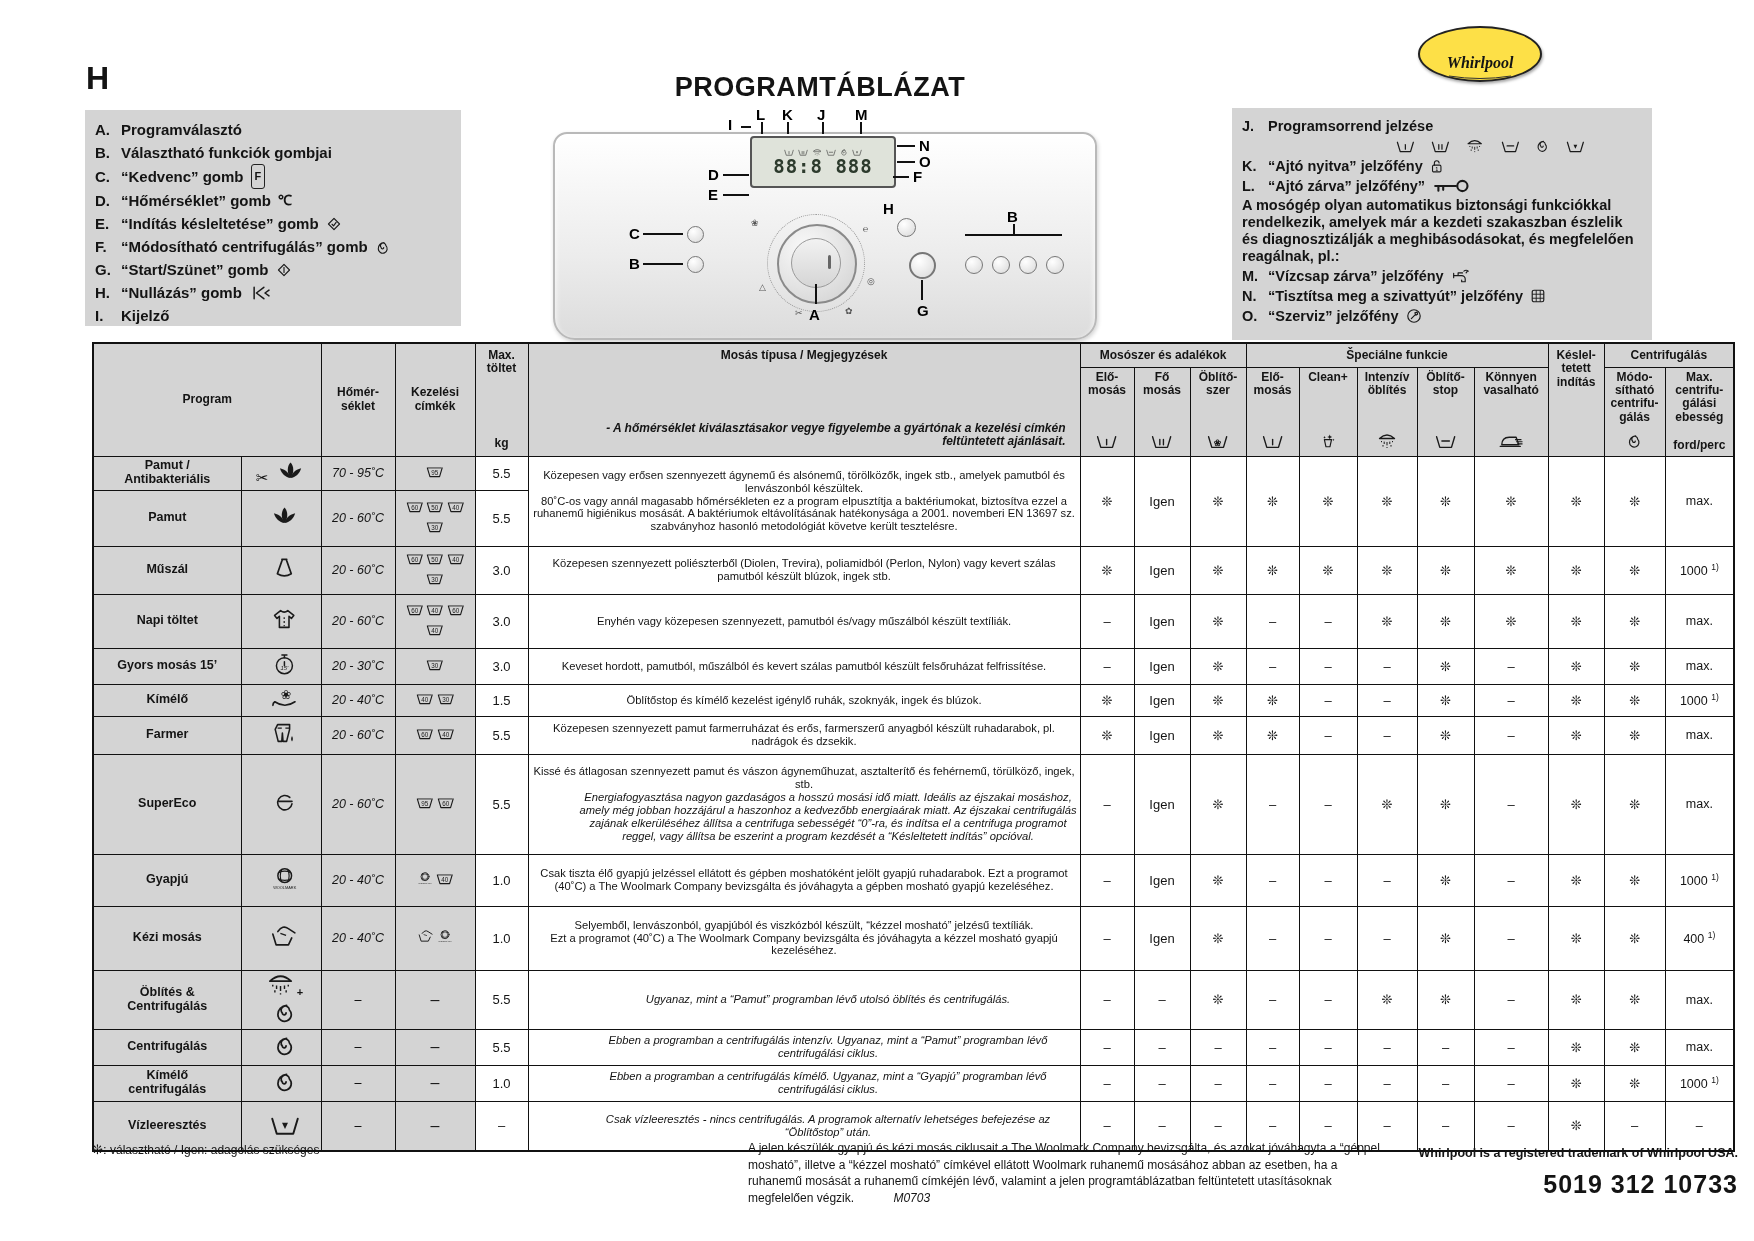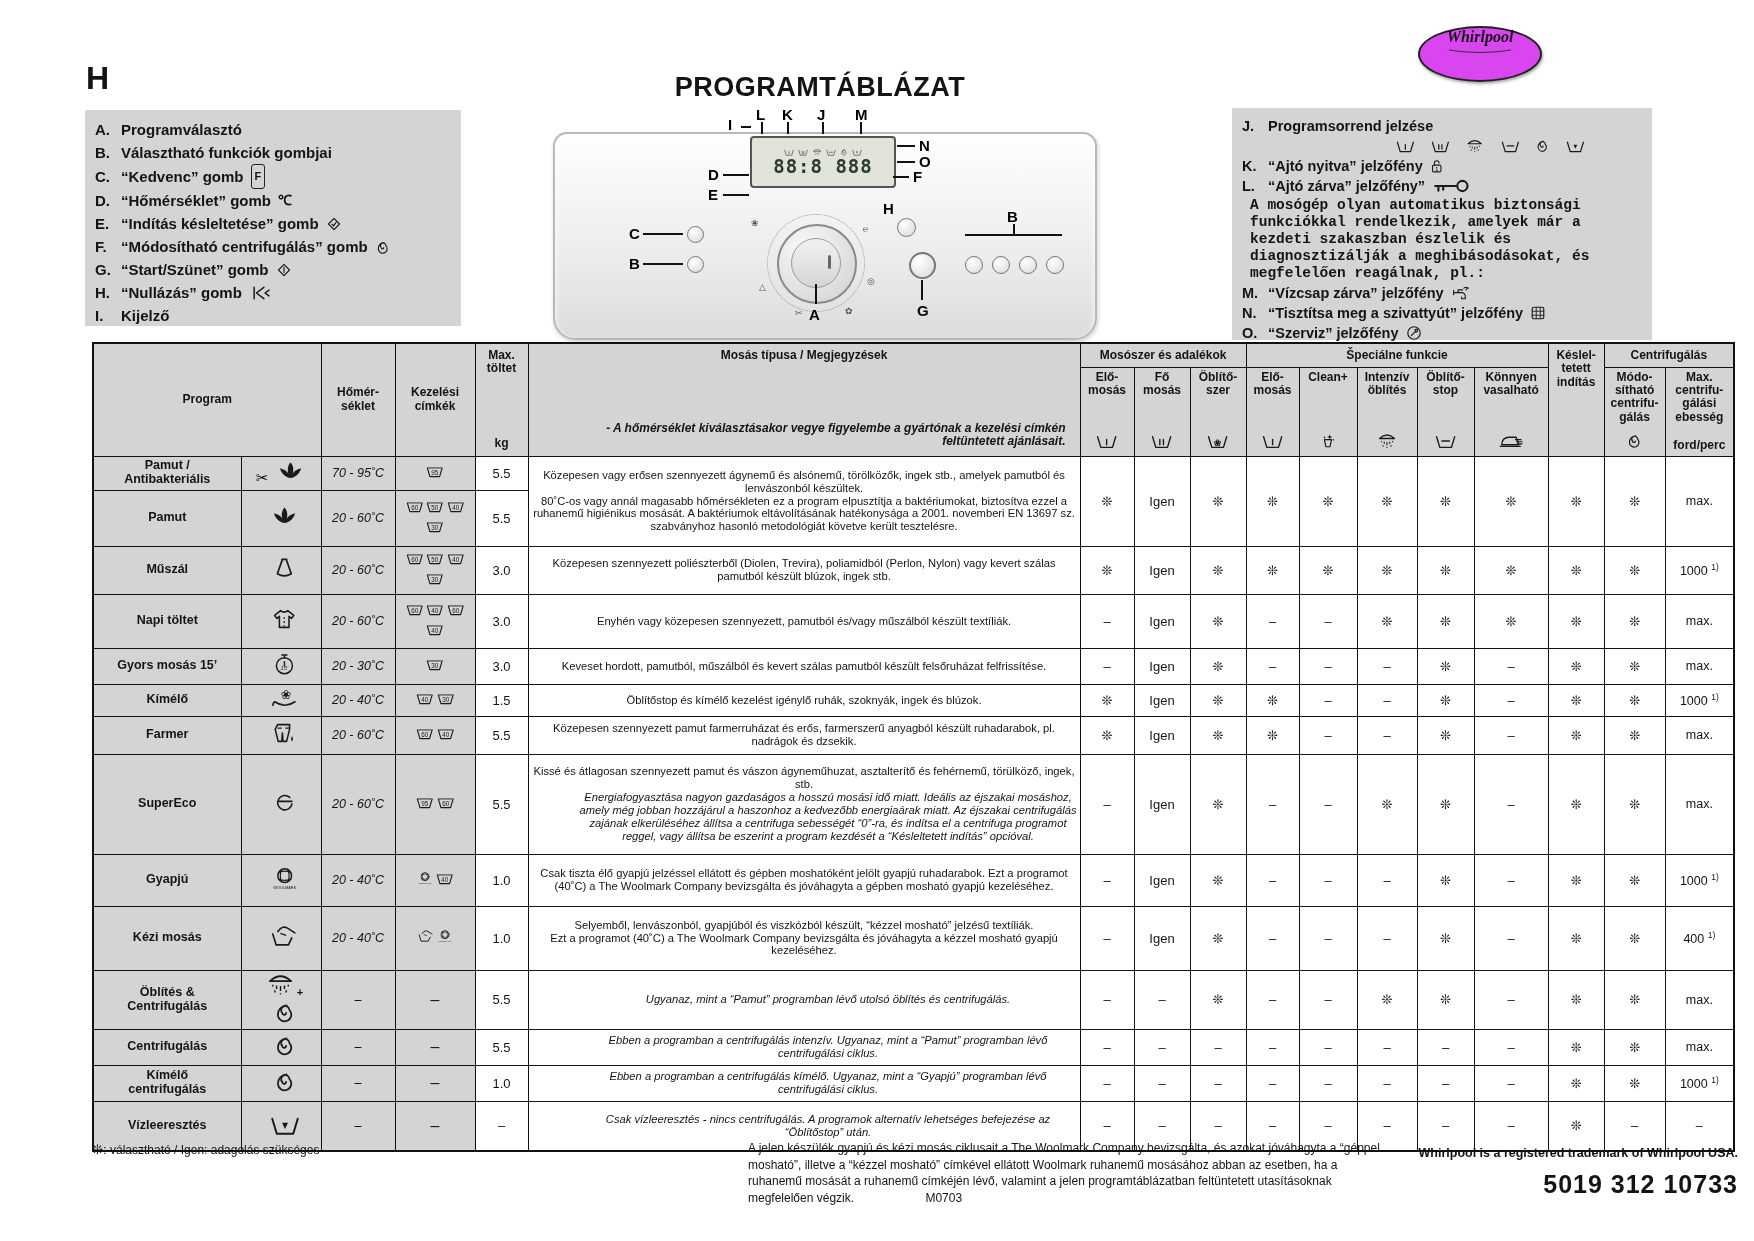--- a/index.html
+++ b/index.html
@@ -3,33 +3,33 @@
 <meta charset="utf-8">
 <style>
   html,body{margin:0;padding:0;background:#fff;}
   .page{position:relative;width:1754px;height:1241px;background:#fff;overflow:hidden;
         font-family:"Liberation Sans",sans-serif;color:#141414;}
   
   .hletter{position:absolute;left:86px;top:60px;font-size:32px;font-weight:bold;}
   .title{position:absolute;left:620px;top:72px;width:400px;text-align:center;
          font-size:27px;font-weight:bold;letter-spacing:.5px;}
   .logo{position:absolute;left:1418px;top:26px;width:120px;height:52px;border:2px solid #222;
-        border-radius:50%;display:flex;flex-direction:column;align-items:center;justify-content:flex-start;
-        background:#d946ef;box-shadow:1px 2px 3px rgba(0,0,0,.35);}
+        border-radius:50%;display:flex;flex-direction:column;align-items:center;justify-content:flex-end;
+        background:#fde047;box-shadow:1px 2px 3px rgba(0,0,0,.35);}
   .logo .wtxt{font-family:"Liberation Serif",serif;font-style:italic;font-weight:bold;font-size:16px;}
   
   .legend{position:absolute;background:#d4d4d4;padding:8px 10px;box-sizing:border-box;}
   .legend-left{left:85px;top:110px;width:376px;height:216px;}
   .legend-right{left:1232px;top:108px;width:420px;height:232px;}
   .lrow{display:flex;align-items:center;font-weight:bold;font-size:15px;line-height:23px;}
   .legend-right .lrow{font-size:14.5px;line-height:20px;}
   .lkey{width:26px;flex:none;}
   .lic{margin-left:7px;display:inline-flex;align-items:center;}
   .lic svg{height:16px;}
-  .lpara{font-weight:bold;font-size:14.5px;line-height:17px;margin:1px 8px;font-family:Liberation Mono, monospace;}
+  .lpara{font-weight:bold;font-size:14.5px;line-height:17px;margin:1px 0;}
   .seqrow{display:flex;gap:9px;justify-content:center;padding:2px 0 3px 90px;}
   .seqrow svg{height:15px;}
   .fb{display:inline-block;border:1.4px solid #222;border-radius:3px;padding:0 3px;font-size:11px;font-weight:bold;}
   .tc{font-weight:bold;font-size:14px;}
   
   .panel{position:absolute;left:545px;top:106px;width:560px;height:238px;}
   .pbody{position:absolute;left:8px;top:26px;right:8px;bottom:4px;border:2px solid #b9b9b9;border-radius:14px 14px 22px 22px;
          background:linear-gradient(#ffffff,#ececec 60%,#dcdcdc);box-shadow:inset 0 3px 6px #fff, 1px 2px 4px rgba(0,0,0,.18);}
   .pdisp{position:absolute;left:205px;top:30px;width:142px;height:48px;border:2.5px solid #555;border-radius:4px;
          background:#dfe3da;display:flex;flex-direction:column;align-items:center;justify-content:center;gap:1px;}
@@ -70,21 +70,21 @@
   .kg{font-size:13px;}
   .desc{font-size:11.2px;line-height:1.15;text-align:left;padding:2px 5px;vertical-align:middle;}
   .desc .it{font-style:italic;margin-left:48px;}
   .sym{font-size:13px;}
   .speed{font-size:12.5px;white-space:nowrap;}
   .speed sup{font-size:8.5px;}
   
   .fnleft{position:absolute;left:92px;top:1142px;width:580px;font-size:12px;line-height:15px;}
   .fnleft .mark{display:inline-block;width:18px;}
   .fncenter{position:absolute;left:748px;top:1140px;width:640px;font-size:12px;line-height:16.5px;text-align:left;}
-  .fncode{margin-left:68px;}
+  .fncode{margin-left:36px;font-style:italic;}
   .fnright{position:absolute;left:1330px;top:1146px;width:408px;text-align:right;}
   .fnright .tm{font-size:12.5px;font-weight:bold;}
   .fnright .docnum{font-size:25px;font-weight:bold;margin-top:10px;letter-spacing:1px;}
 </style>
 </head>
 <body>
 
 <div class="page">
 
   <div class="hletter">H</div>

